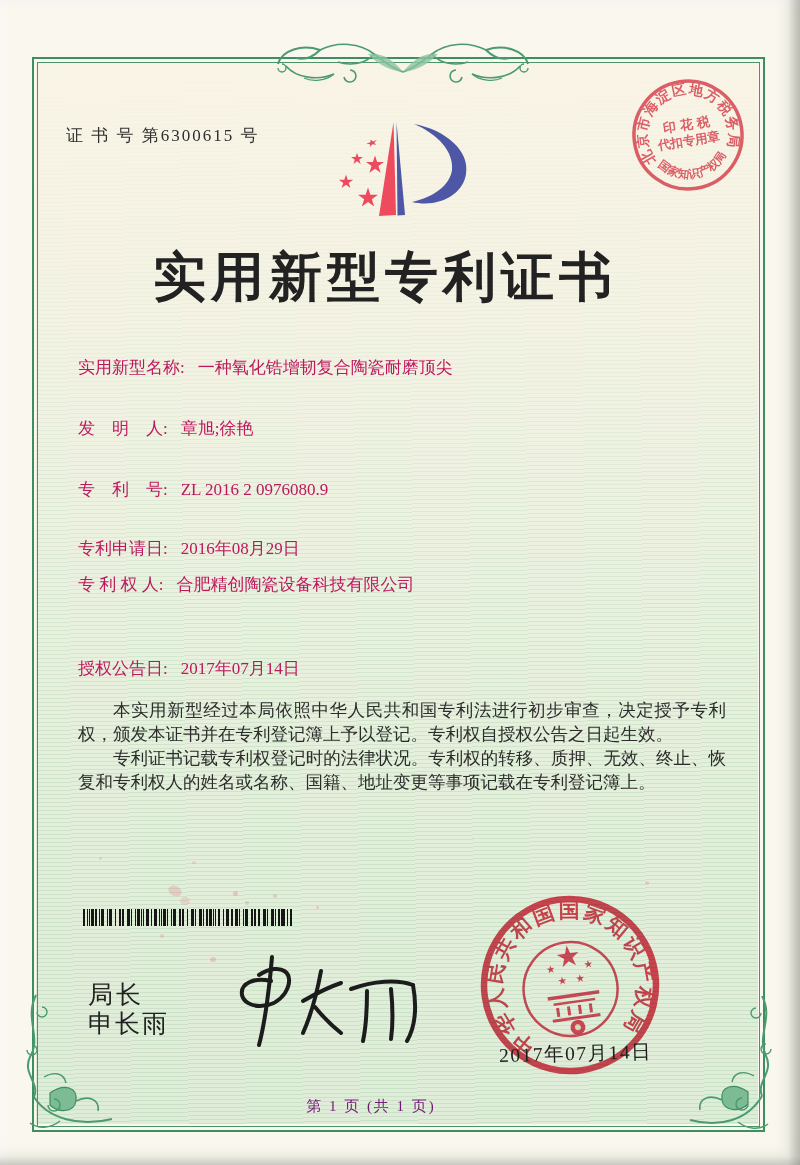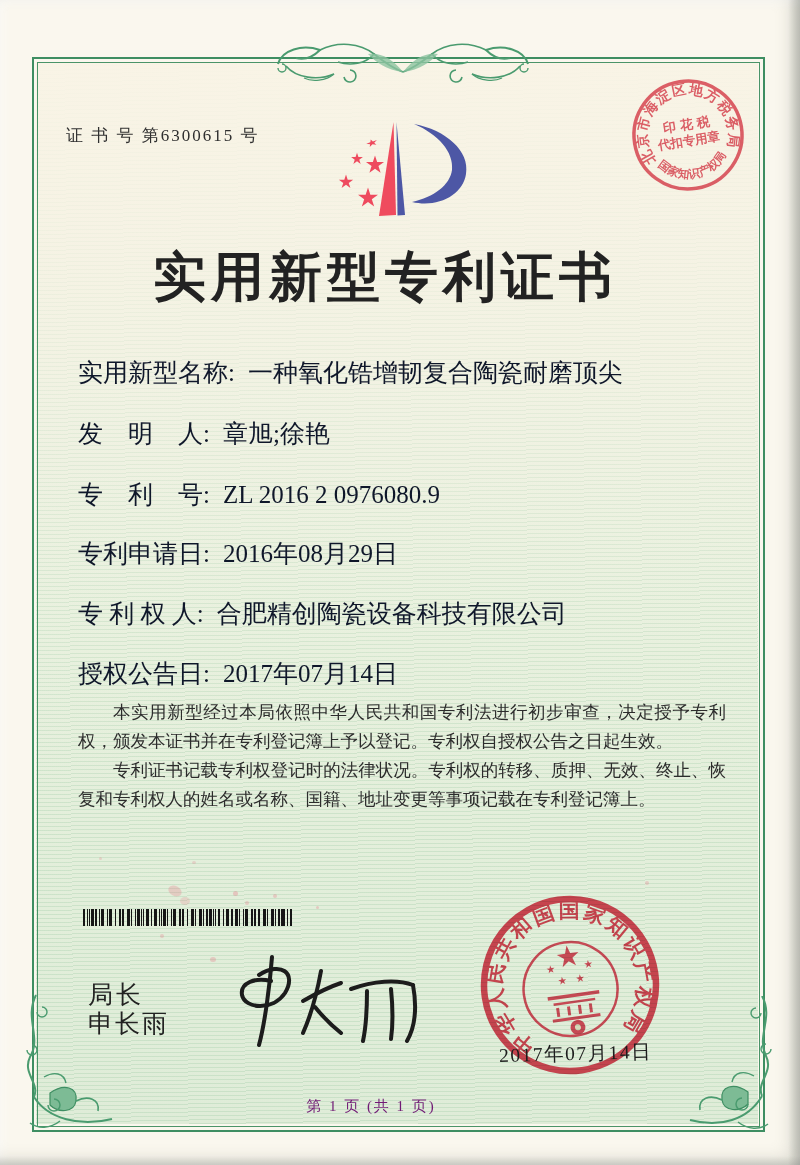--- a/index.html
+++ b/index.html
@@ -19,25 +19,25 @@
   .frame{position:absolute;left:32px;top:57px;width:729px;height:1071px;border:2.5px solid #3e8e62;}
   .frame-inner{position:absolute;inset:3px;border:1px solid #4a9468;}
   .scan-edge-r{position:absolute;right:0;top:0;width:12px;height:100%;background:linear-gradient(90deg,rgba(90,95,90,0),rgba(90,95,90,.28));}
   .scan-edge-b{position:absolute;left:0;bottom:0;width:100%;height:9px;background:linear-gradient(180deg,rgba(90,95,90,0),rgba(90,95,90,.18));}
 
   .cert-no{position:absolute;left:66px;top:124px;font-size:17px;letter-spacing:2px;color:#2f2f2f;}
   .logo{position:absolute;left:330px;top:118px;width:150px;height:105px;}
   .title{position:absolute;left:385px;top:242px;transform:translateX(-50%);white-space:nowrap;
          font-size:53px;font-weight:bold;letter-spacing:5px;color:#222;}
 
-  .field-row{position:absolute;left:78px;display:flex;align-items:baseline;font-size:25px;color:#0f172a;white-space:nowrap;}
+  .field-row{position:absolute;left:78px;display:flex;align-items:baseline;font-size:17px;color:#be185d;white-space:nowrap;}
   .field-label{white-space:pre;}
   .field-value{margin-left:13px;}
 
-  .body-text{position:absolute;left:78px;top:698px;width:648px;font-size:17.5px;line-height:29px;color:#2c2c2c;}
+  .body-text{position:absolute;left:78px;top:698px;width:648px;font-size:17.5px;line-height:24px;color:#2c2c2c;}
   .body-text p{margin:0;text-indent:2em;text-align:justify;}
 
   .barcode{position:absolute;left:83px;top:909px;width:210px;height:17px;
     background-image:
       repeating-linear-gradient(90deg,#161616 0px,#161616 1.5px,transparent 1.5px,transparent 4px),
       repeating-linear-gradient(90deg,#161616 0px,#161616 1px,transparent 1px,transparent 6.5px),
       repeating-linear-gradient(90deg,#161616 0px,#161616 2px,transparent 2px,transparent 9px);
   }
 
   .sig-title{position:absolute;left:88px;top:978px;font-size:25px;letter-spacing:3px;color:#222;}
@@ -139,21 +139,21 @@
     <span class="field-value">章旭;徐艳</span>
   </div>
   <div class="field-row" style="top:478px">
     <span class="field-label">专　利　号:</span>
     <span class="field-value">ZL 2016 2 0976080.9</span>
   </div>
   <div class="field-row" style="top:537px">
     <span class="field-label">专利申请日:</span>
     <span class="field-value">2016年08月29日</span>
   </div>
-  <div class="field-row" style="top:597px">
+  <div class="field-row" style="top:573px">
     <span class="field-label">专 利 权 人:</span>
     <span class="field-value">合肥精创陶瓷设备科技有限公司</span>
   </div>
   <div class="field-row" style="top:657px">
     <span class="field-label">授权公告日:</span>
     <span class="field-value">2017年07月14日</span>
   </div>
 
   <div class="body-text">
     <p>本实用新型经过本局依照中华人民共和国专利法进行初步审查，决定授予专利权，颁发本证书并在专利登记簿上予以登记。专利权自授权公告之日起生效。</p>

